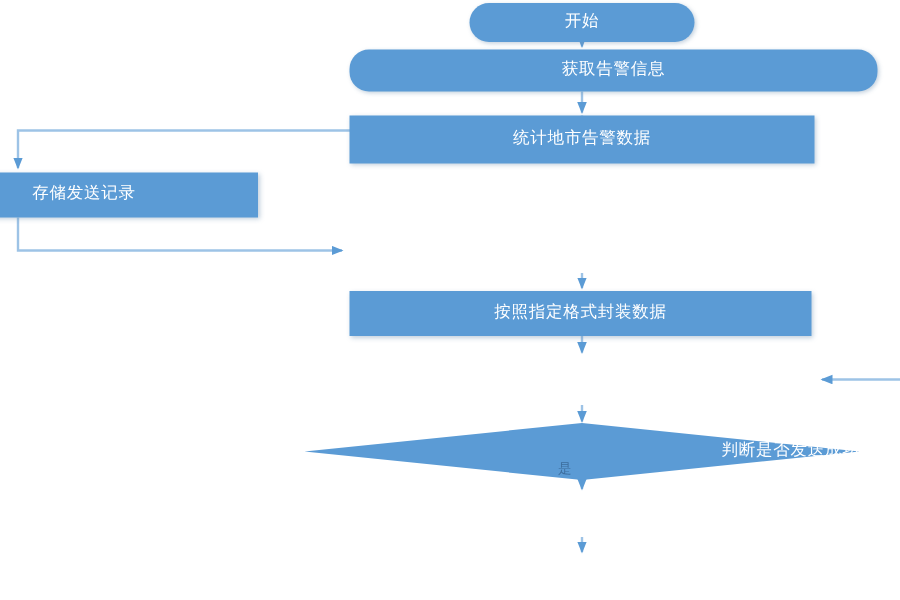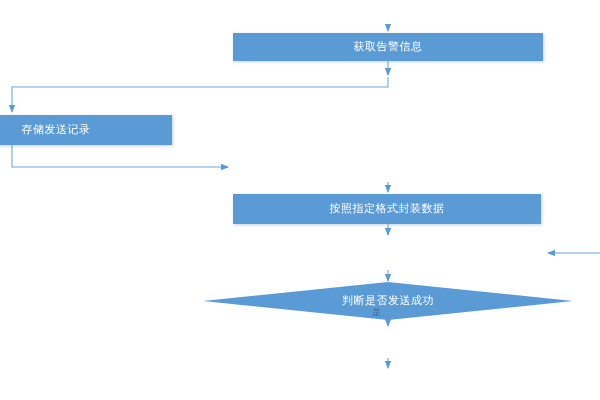--- a/index.html
+++ b/index.html
@@ -43,20 +43,21 @@
   .node.terminator {
     border-radius: 999px;
   }
   .node.process {
     border-radius: 0;
   }
   .node.decision {
     background: transparent;
     box-shadow: none;
     color: #ffffff;
+    justify-content: flex-end;
   }
   .decision-shape {
     position: absolute;
     left: 0;
     top: 0;
     width: 100%;
     height: 100%;
     background: #5b9bd5;
     -webkit-clip-path: polygon(50% 0%, 100% 50%, 50% 100%, 0% 50%);
     clip-path: polygon(50% 0%, 100% 50%, 50% 100%, 0% 50%);
@@ -104,25 +105,31 @@
       <path d="M600,253 L548,253" marker-end="url(#arrow)"></path>
 
       <path d="M388,270 L388,281" marker-end="url(#arrow)"></path>
 
       <path d="M388,320 L388,326" marker-end="url(#arrow)"></path>
 
       <path d="M388,358 L388,368" marker-end="url(#arrow)"></path>
     </g>
   </svg>
 
+  <div class="node terminator" style="left:313px; top:2px; width:150px; height:26px;">
+    <span>开始</span>
+  </div>
 
-  <div class="node process" style="left:233px; top:33px; width:310px; height:28px;">
+  <div class="node process" style="left:233px; top:33px; width:352px; height:28px;border-radius:13px;">
     <span>获取告警信息</span>
   </div>
 
+  <div class="node process" style="left:233px; top:77px; width:310px; height:32px;">
+    <span>统计地市告警数据</span>
+  </div>
 
   <div class="node process" style="left:-60px; top:115px; width:232px; height:30px;">
     <span>存储发送记录</span>
   </div>
 
 
   <div class="node process" style="left:233px; top:194px; width:308px; height:30px;align-items:center;">
     <span>按照指定格式封装数据</span>
   </div>
 

